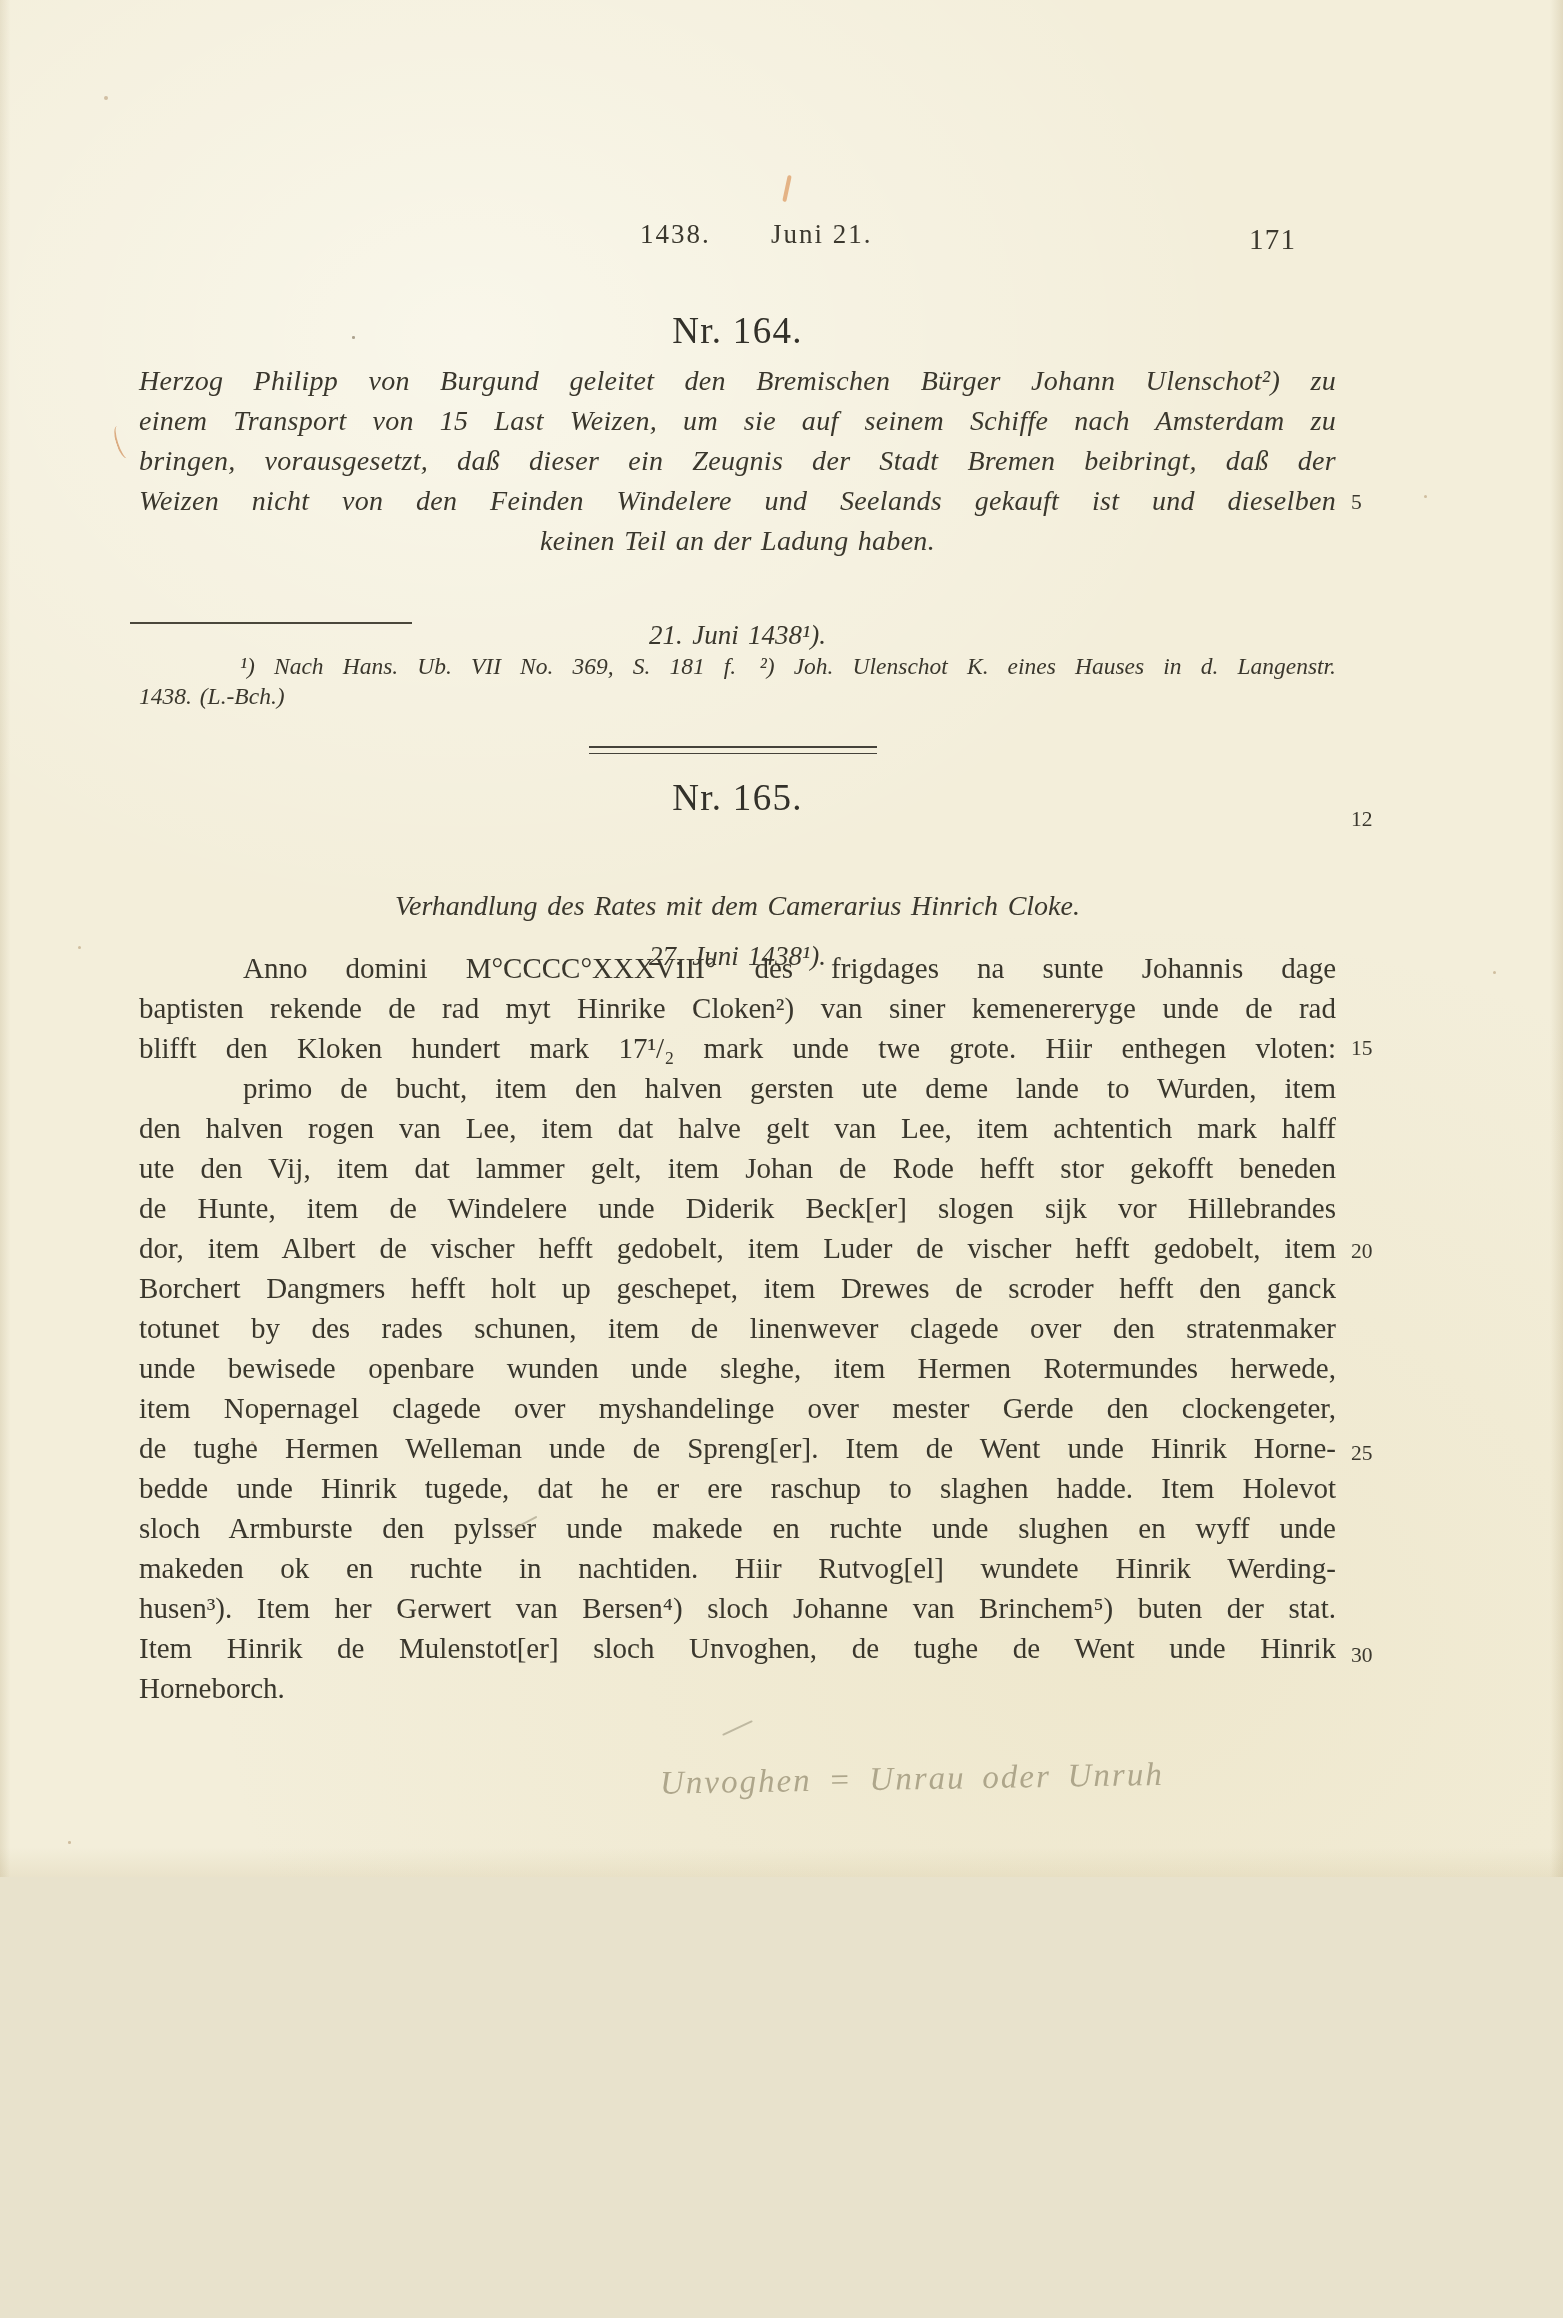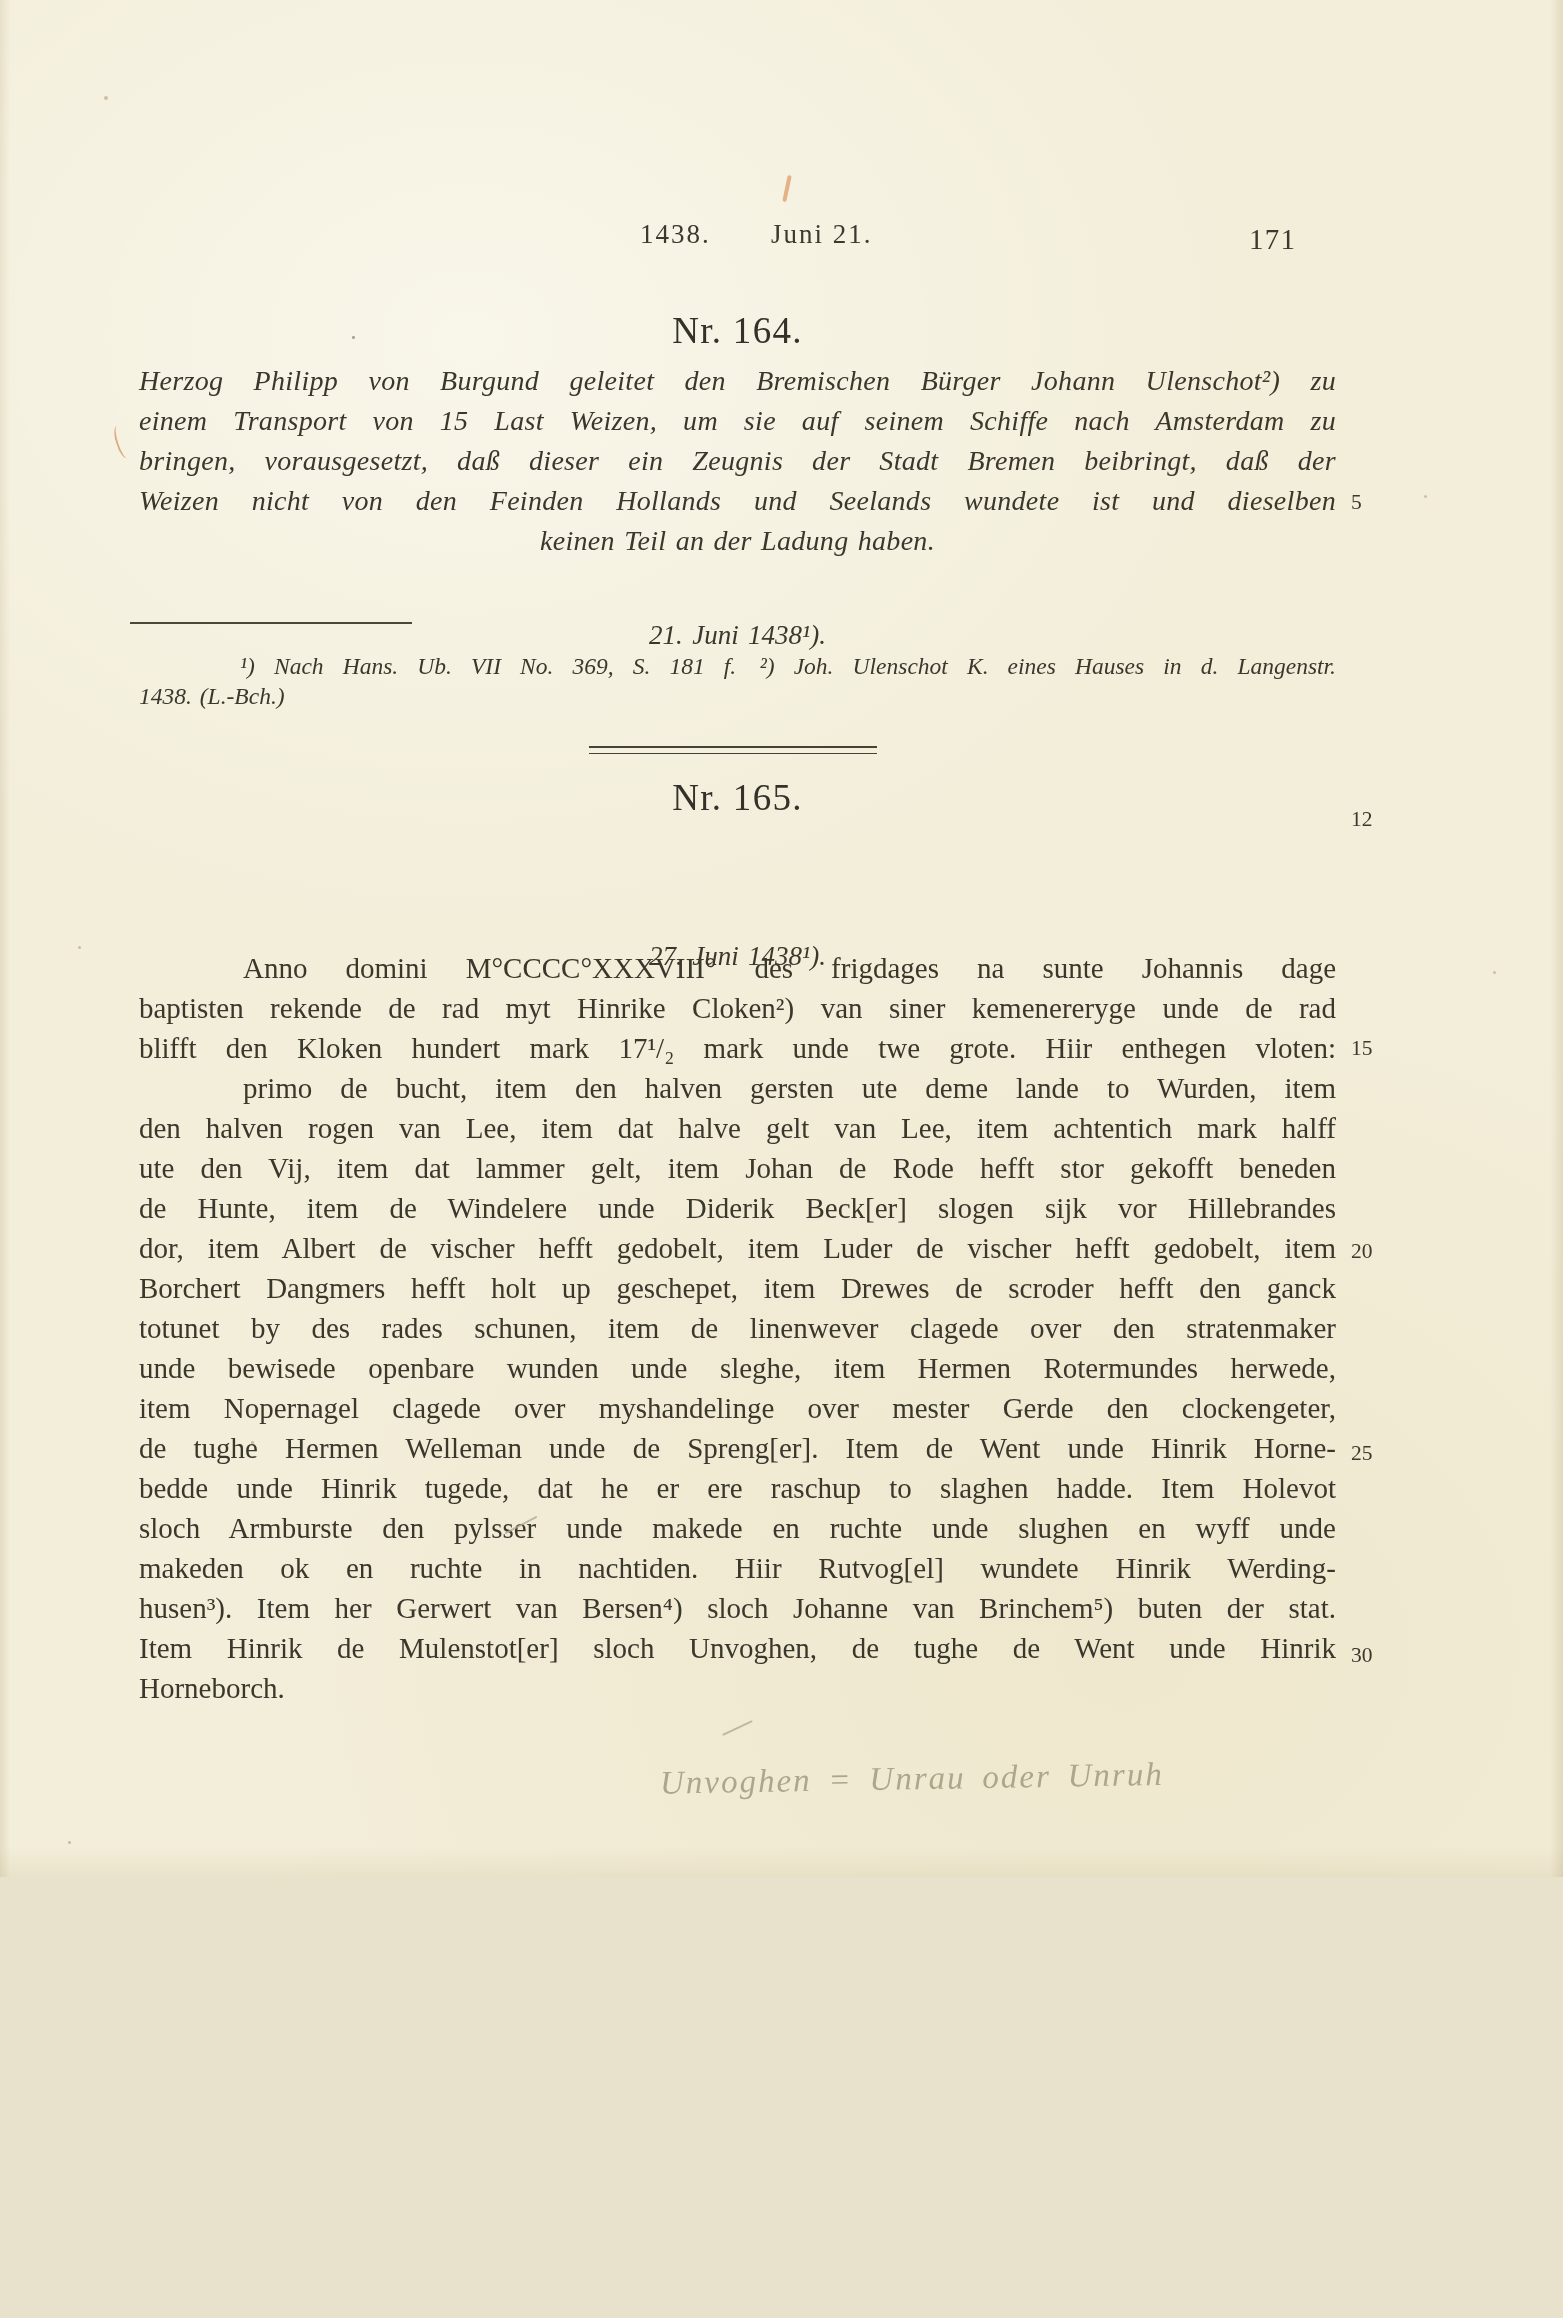--- a/index.html
+++ b/index.html
@@ -56,37 +56,38 @@
   <div class="abs runhead" style="left:640px;top:219px;">1438.</div>
   <div class="abs runhead" style="left:771px;top:219px;">Juni 21.</div>
   <div class="abs pagenum" style="left:1249px;top:223px;">171</div>
 
   <div class="abs nrhead" style="top:309px;">Nr. 164.</div>
 
   <div class="abs block" style="top:365px;">
     <div class="rl jline">Herzog Philipp von Burgund geleitet den Bremischen Bürger Johann Ulenschot²) zu</div>
     <div class="rl jline">einem Transport von 15 Last Weizen, um sie auf seinem Schiffe nach Amsterdam zu</div>
     <div class="rl jline">bringen, vorausgesetzt, daß dieser ein Zeugnis der Stadt Bremen beibringt, daß der</div>
-    <div class="rl jline">Weizen nicht von den Feinden Hollands und Seelands wundete ist und dieselben</div>
+    <div class="rl jline">Weizen nicht von den Feinden Windelere und Seelands gekauft ist und dieselben</div>
     <div class="rl cline">keinen Teil an der Ladung haben.</div>
   </div>
 
   <div class="abs dateline" style="top:576px;">21. Juni 1438¹).</div>
 
   <div class="abs fnrule"></div>
 
   <div class="abs block" style="top:653px;">
     <div class="fnl jline indent-fn">¹) Nach Hans. Ub. VII No. 369, S. 181 f. ²) Joh. Ulenschot K. eines Hauses in d. Langenstr.</div>
     <div class="fnl">1438. (L.-Bch.)</div>
   </div>
 
   <div class="abs dblrule"></div>
 
   <div class="abs nrhead" style="top:776px;">Nr. 165.</div>
 
+  <div class="abs dateline" style="top:846px;font-size:28px;">Verhandlung des Rates mit dem Camerarius Hinrich Cloke.</div>
   <div class="abs dateline" style="top:897px;">27. Juni 1438¹).</div>
 
   <div class="abs block" style="top:952px;">
     <div class="bl jline indent">Anno domini M°CCCC°XXXVIII° des frigdages na sunte Johannis dage</div>
     <div class="bl jline">baptisten rekende de rad myt Hinrike Cloken²) van siner kemenereryge unde de rad</div>
     <div class="bl jline">blifft den Kloken hundert mark 17¹/₂ mark unde twe grote. Hiir enthegen vloten:</div>
     <div class="bl jline indent">primo de bucht, item den halven gersten ute deme lande to Wurden, item</div>
     <div class="bl jline">den halven rogen van Lee, item dat halve gelt van Lee, item achtentich mark halff</div>
     <div class="bl jline">ute den Vij, item dat lammer gelt, item Johan de Rode hefft stor gekofft beneden</div>
     <div class="bl jline">de Hunte, item de Windelere unde Diderik Beck[er] slogen sijk vor Hillebrandes</div>

